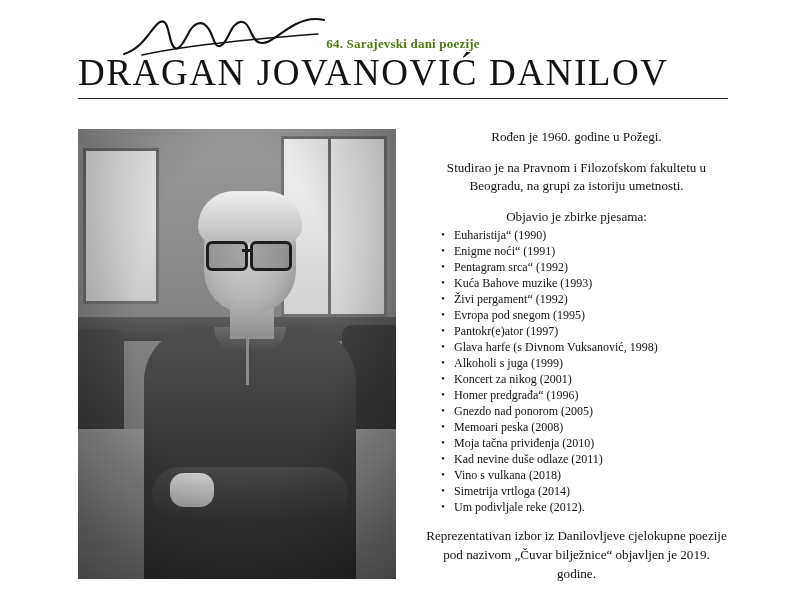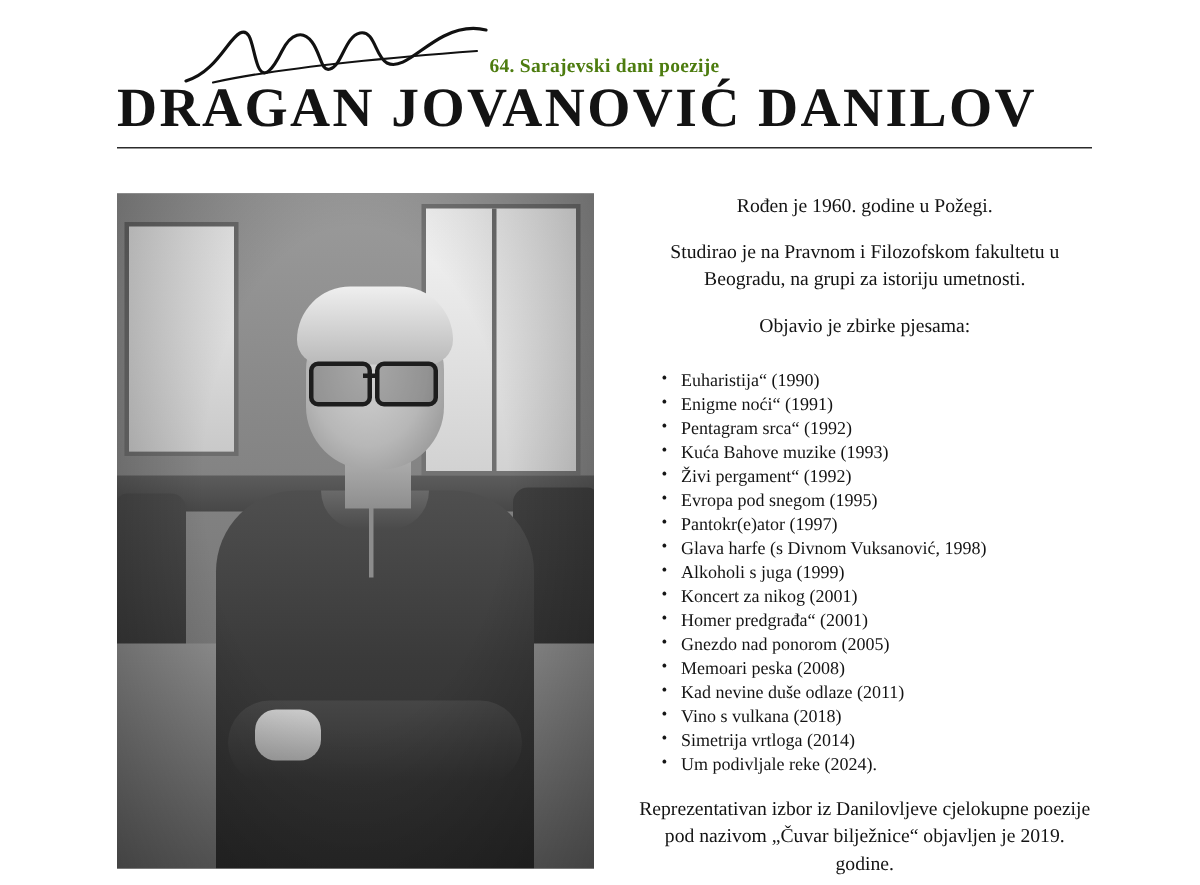--- a/index.html
+++ b/index.html
@@ -41,21 +41,21 @@
   .signature {
     position: absolute;
     left: 40px;
     top: -4px;
     width: 210px;
     height: 46px;
     pointer-events: none;
   }
   .author-name {
     font-family: "Liberation Serif", serif;
-    font-weight: bold;
+    font-weight: normal;
     font-size: 37px;
     letter-spacing: 1.6px;
     color: #131313;
     line-height: 1.02;
     white-space: nowrap;
     margin-top: 2px;
   }
   .rule {
     border: none;
     border-top: 1px solid #2b2b2b;
@@ -187,21 +187,21 @@
     top: 128px;
     width: 305px;
     font-size: 13.1px;
     line-height: 1.42;
     color: #131313;
   }
   .para {
     margin: 0 0 12px 0;
     text-align: center;
   }
-  .list-intro { margin-bottom: 20px; }
+  .list-intro { margin-bottom: 2px; }
   ul.works {
     margin: 0 0 12px 0;
     padding-left: 30px;
     list-style: none;
   }
   ul.works li {
     position: relative;
     line-height: 1.33;
     font-size: 12px;
     font-family: Liberation Serif, serif;
@@ -266,26 +266,27 @@
       <li>Euharistija“ (1990)</li>
       <li>Enigme noći“ (1991)</li>
       <li>Pentagram srca“ (1992)</li>
       <li>Kuća Bahove muzike (1993)</li>
       <li>Živi pergament“ (1992)</li>
       <li>Evropa pod snegom (1995)</li>
       <li>Pantokr(e)ator (1997)</li>
       <li>Glava harfe (s Divnom Vuksanović, 1998)</li>
       <li>Alkoholi s juga (1999)</li>
       <li>Koncert za nikog (2001)</li>
-      <li>Homer predgrađa“ (2001)</li>
+      <li>Homer predgrađa“ (1996)</li>
       <li>Gnezdo nad ponorom (2005)</li>
       <li>Memoari peska (2008)</li>
+      <li>Moja tačna priviđenja (2010)</li>
       <li>Kad nevine duše odlaze (2011)</li>
       <li>Vino s vulkana (2018)</li>
       <li>Simetrija vrtloga (2014)</li>
-      <li>Um podivljale reke (2024).</li>
+      <li>Um podivljale reke (2012).</li>
     </ul>
 
     <p class="para">Reprezentativan izbor iz Danilovljeve cjelokupne poezije pod nazivom „Čuvar bilježnice“ objavljen je 2019. godine.</p>
 
   </div>
 
 </div>
 
 </body></html>

